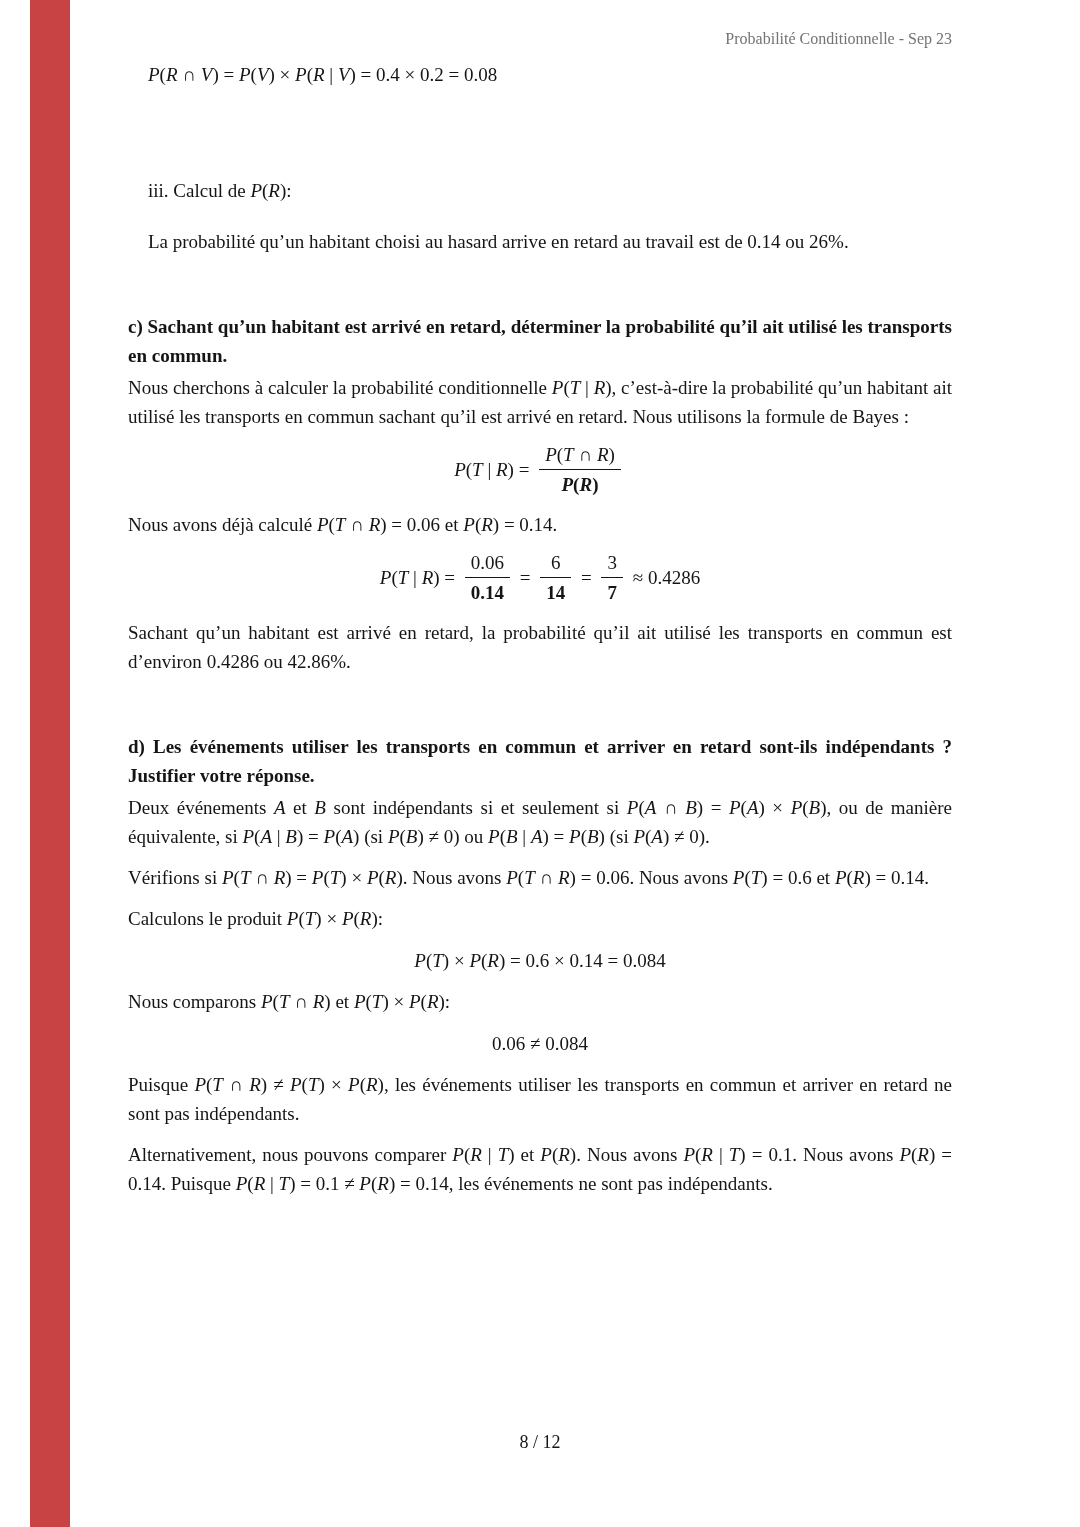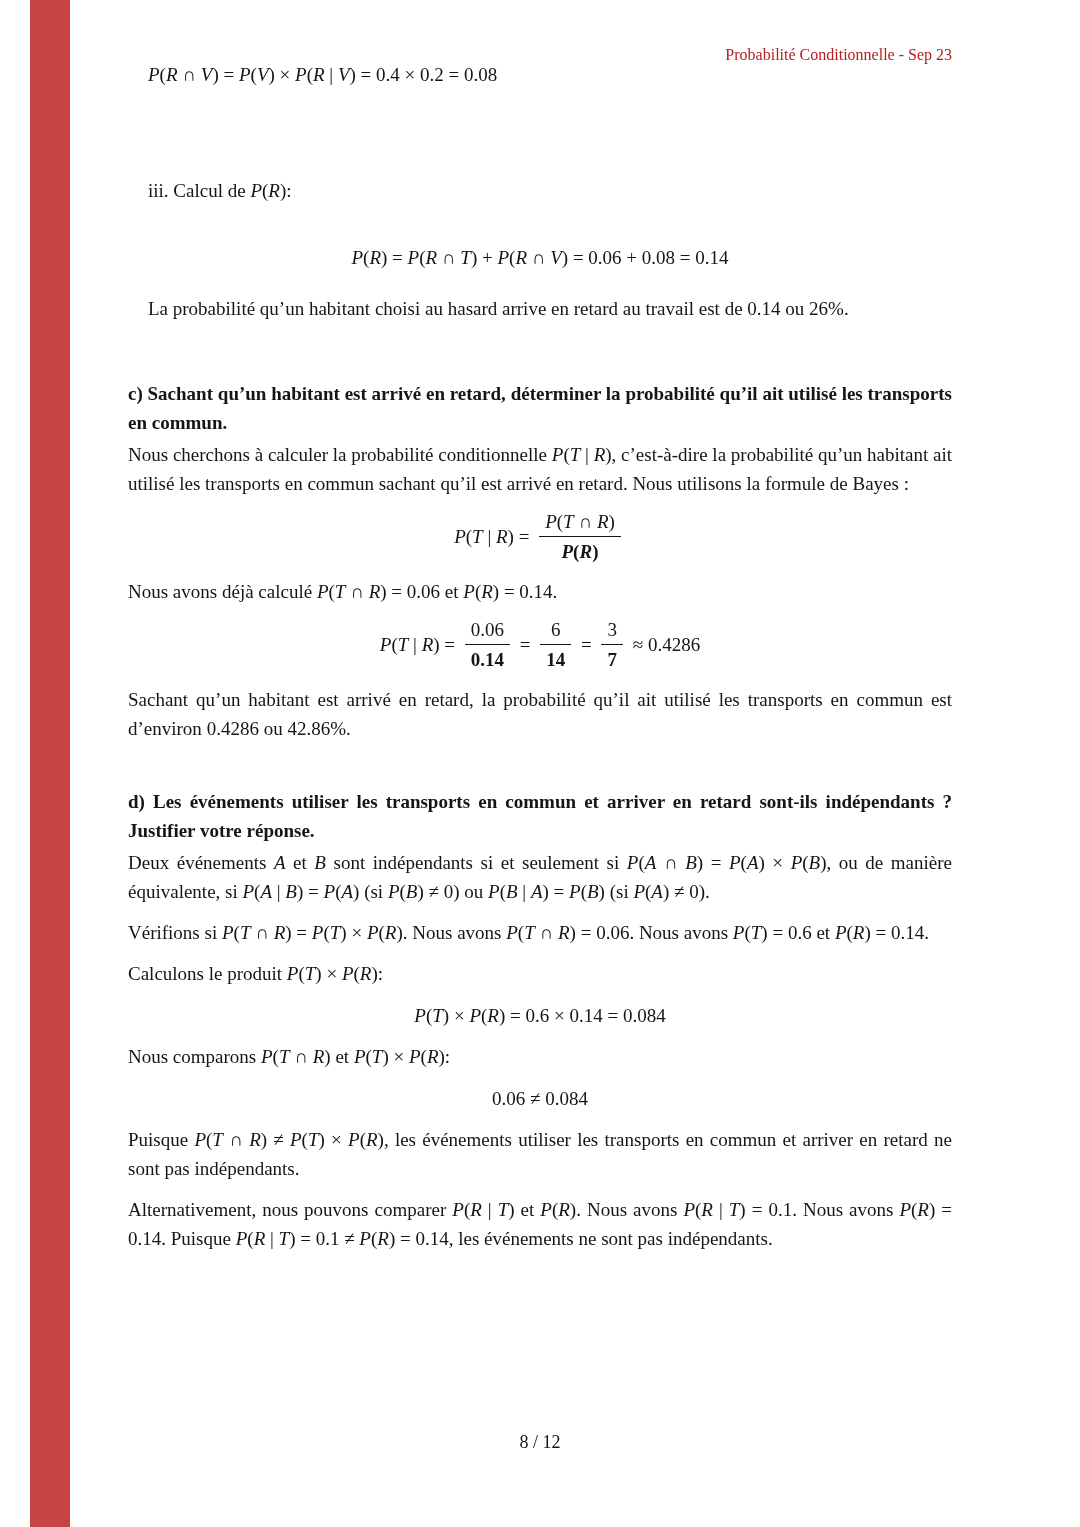--- a/index.html
+++ b/index.html
@@ -7,22 +7,22 @@
   body {
     width: 1080px; height: 1527px; position: relative; overflow: hidden;
     font-family: "Liberation Serif", "DejaVu Serif", serif;
     color: #151515;
   }
   .stripe {
     position: absolute; left: 30px; top: 0; width: 40px; height: 1527px;
     background: #c84444;
   }
   .header {
-    position: absolute; top: 46px; right: 128px;
-    font-size: 16px; color: #b91c1c;
+    position: absolute; top: 30px; right: 128px;
+    font-size: 16px; color: #737373;
   }
   .footer {
     position: absolute; top: 1432px; left: 0; width: 100%;
     text-align: center; font-size: 18px;
   }
   .page-body {
     position: absolute; left: 128px; top: 0; width: 824px;
     font-size: 19px; line-height: 29px;
     padding-top: 60px;
   }
@@ -48,37 +48,36 @@
 <div class="header">
   <span>Probabilité Conditionnelle - Sep 23</span>
 </div>
 
 <div class="page-body">
 
   <div class="formula-left indent" style="margin-top:0"><span class="mtext math"><i>P</i>(<i>R</i> ∩ <i>V</i>) = <i>P</i>(<i>V</i>) × <i>P</i>(<i>R</i> | <i>V</i>) = 0.4 × 0.2 = 0.08</span></div>
 
   <div class="para indent" style="margin-top:87px"><span>iii. Calcul de </span><span class="math"><i>P</i>(<i>R</i>)</span><span>:</span></div>
 
-  <div class="display" style="margin-top:36px"><span class="mtext math"><i>P</i>(<i>R</i>) = <i>P</i>(<i>R</i> ∩ <i>T</i>) + <i>P</i>(<i>R</i> ∩ <i>V</i>) = 0.06 + 0.08 = 0.14</span></div>
 
   <div class="para indent" style="margin-top:22px"><span>La probabilité qu’un habitant choisi au hasard arrive en retard au travail est de </span><span class="math">0.14</span><span> ou </span><span class="math">26%</span><span>.</span></div>
 
   <div class="heading" style="margin-top:56px">c) Sachant qu’un habitant est arrivé en retard, déterminer la probabilité qu’il ait utilisé les transports en commun.</div>
 
   <div class="para" style="margin-top:3px"><span>Nous cherchons à calculer la probabilité conditionnelle </span><span class="math"><i>P</i>(<i>T</i> | <i>R</i>)</span><span>, c’est-à-dire la probabilité qu’un habitant ait utilisé les transports en commun sachant qu’il est arrivé en retard. Nous utilisons la formule de Bayes :</span></div>
 
   <div class="display" style="margin-top:10px"><span class="mtext math"><i>P</i>(<i>T</i> | <i>R</i>) = </span><span class="frac"><span class="num"><i>P</i>(<i>T</i> ∩ <i>R</i>)</span><span class="den"><i>P</i>(<i>R</i>)</span></span></div>
 
   <div class="para" style="margin-top:12px"><span>Nous avons déjà calculé </span><span class="math"><i>P</i>(<i>T</i> ∩ <i>R</i>) = 0.06</span><span> et </span><span class="math"><i>P</i>(<i>R</i>) = 0.14</span><span>.</span></div>
 
   <div class="display" style="margin-top:10px"><span class="mtext math"><i>P</i>(<i>T</i> | <i>R</i>) = </span><span class="frac"><span class="num">0.06</span><span class="den">0.14</span></span><span class="mtext math"> = </span><span class="frac"><span class="num">6</span><span class="den">14</span></span><span class="mtext math"> = </span><span class="frac"><span class="num">3</span><span class="den">7</span></span><span class="mtext math"> ≈ 0.4286</span></div>
 
   <div class="para" style="margin-top:12px"><span>Sachant qu’un habitant est arrivé en retard, la probabilité qu’il ait utilisé les transports en commun est d’environ </span><span class="math">0.4286</span><span> ou </span><span class="math">42.86%</span><span>.</span></div>
 
-  <div class="heading" style="margin-top:44px">d) Les événements utiliser les transports en commun et arriver en retard sont-ils indépendants ? Justifier votre réponse.</div>
+  <div class="heading" style="margin-top:56px">d) Les événements utiliser les transports en commun et arriver en retard sont-ils indépendants ? Justifier votre réponse.</div>
 
   <div class="para" style="margin-top:3px"><span>Deux événements </span><span class="math"><i>A</i></span><span> et </span><span class="math"><i>B</i></span><span> sont indépendants si et seulement si </span><span class="math"><i>P</i>(<i>A</i> ∩ <i>B</i>) = <i>P</i>(<i>A</i>) × <i>P</i>(<i>B</i>)</span><span>, ou de manière équivalente, si </span><span class="math"><i>P</i>(<i>A</i> | <i>B</i>) = <i>P</i>(<i>A</i>)</span><span> (si </span><span class="math"><i>P</i>(<i>B</i>) ≠ 0</span><span>) ou </span><span class="math"><i>P</i>(<i>B</i> | <i>A</i>) = <i>P</i>(<i>B</i>)</span><span> (si </span><span class="math"><i>P</i>(<i>A</i>) ≠ 0</span><span>).</span></div>
 
   <div class="para" style="margin-top:12px"><span>Vérifions si </span><span class="math"><i>P</i>(<i>T</i> ∩ <i>R</i>) = <i>P</i>(<i>T</i>) × <i>P</i>(<i>R</i>)</span><span>. Nous avons </span><span class="math"><i>P</i>(<i>T</i> ∩ <i>R</i>) = 0.06</span><span>. Nous avons </span><span class="math"><i>P</i>(<i>T</i>) = 0.6</span><span> et </span><span class="math"><i>P</i>(<i>R</i>) = 0.14</span><span>.</span></div>
 
   <div class="para" style="margin-top:12px"><span>Calculons le produit </span><span class="math"><i>P</i>(<i>T</i>) × <i>P</i>(<i>R</i>)</span><span>:</span></div>
 
   <div class="display" style="margin-top:11px"><span class="mtext math"><i>P</i>(<i>T</i>) × <i>P</i>(<i>R</i>) = 0.6 × 0.14 = 0.084</span></div>
 
   <div class="para" style="margin-top:12px"><span>Nous comparons </span><span class="math"><i>P</i>(<i>T</i> ∩ <i>R</i>)</span><span> et </span><span class="math"><i>P</i>(<i>T</i>) × <i>P</i>(<i>R</i>)</span><span>:</span></div>

